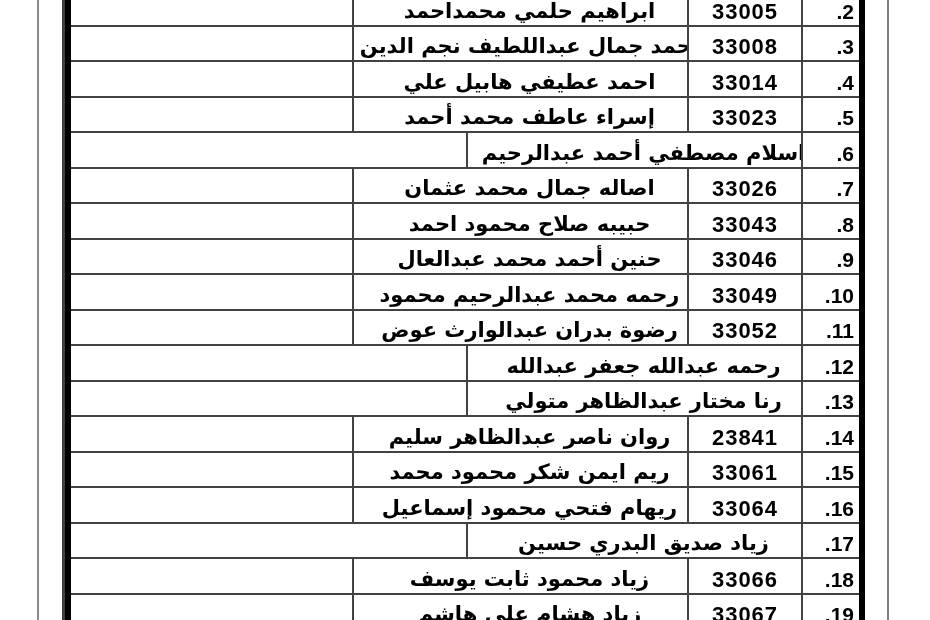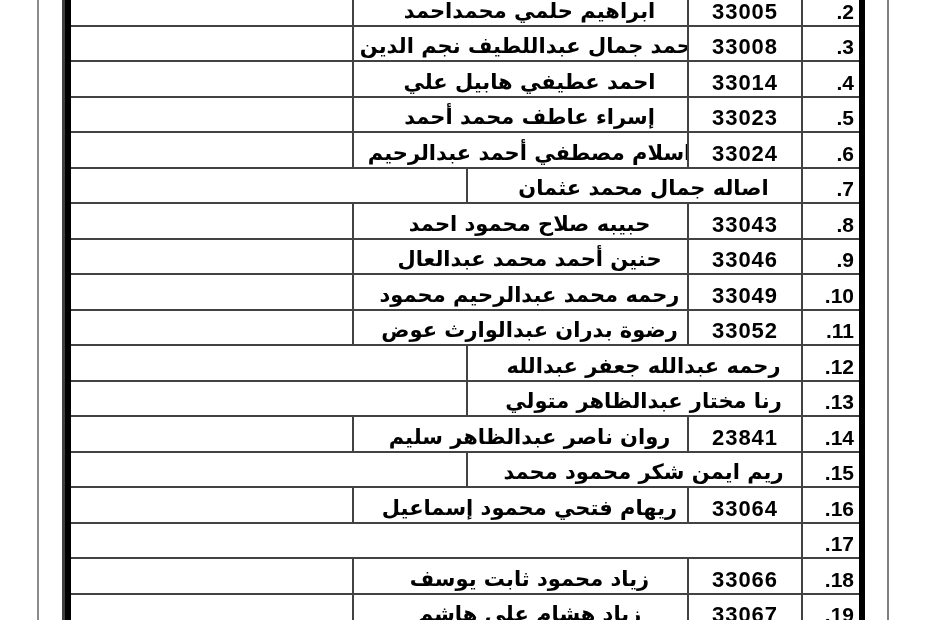--- a/index.html
+++ b/index.html
@@ -92,26 +92,26 @@
       <div class="c notes"></div>
     </div>
   <div class="row">
       <div class="c idx">.5</div>
       <div class="c id">33023</div>
       <div class="c name">إسراء عاطف محمد أحمد</div>
       <div class="c notes"></div>
     </div>
   <div class="row">
       <div class="c idx">.6</div>
-      <div class="c id">33024</div>
       <div class="c name">اسلام مصطفي أحمد عبدالرحيم</div>
       <div class="c notes"></div>
     </div>
   <div class="row">
       <div class="c idx">.7</div>
+      <div class="c id">33026</div>
       <div class="c name">اصاله جمال محمد عثمان</div>
       <div class="c notes"></div>
     </div>
   <div class="row">
       <div class="c idx">.8</div>
       <div class="c id">33043</div>
       <div class="c name">حبيبه صلاح محمود احمد</div>
       <div class="c notes"></div>
     </div>
   <div class="row">
@@ -143,31 +143,33 @@
       <div class="c notes"></div>
     </div>
   <div class="row">
       <div class="c idx">.14</div>
       <div class="c id">23841</div>
       <div class="c name">روان ناصر عبدالظاهر سليم</div>
       <div class="c notes"></div>
     </div>
   <div class="row">
       <div class="c idx">.15</div>
+      <div class="c id">33061</div>
       <div class="c name">ريم ايمن شكر محمود محمد</div>
       <div class="c notes"></div>
     </div>
   <div class="row">
       <div class="c idx">.16</div>
       <div class="c id">33064</div>
       <div class="c name">ريهام فتحي محمود إسماعيل</div>
       <div class="c notes"></div>
     </div>
   <div class="row">
       <div class="c idx">.17</div>
+      <div class="c name">زياد صديق البدري حسين</div>
       <div class="c notes"></div>
     </div>
   <div class="row">
       <div class="c idx">.18</div>
       <div class="c id">33066</div>
       <div class="c name">زياد محمود ثابت يوسف</div>
       <div class="c notes"></div>
     </div>
   <div class="row">
       <div class="c idx">.19</div>

